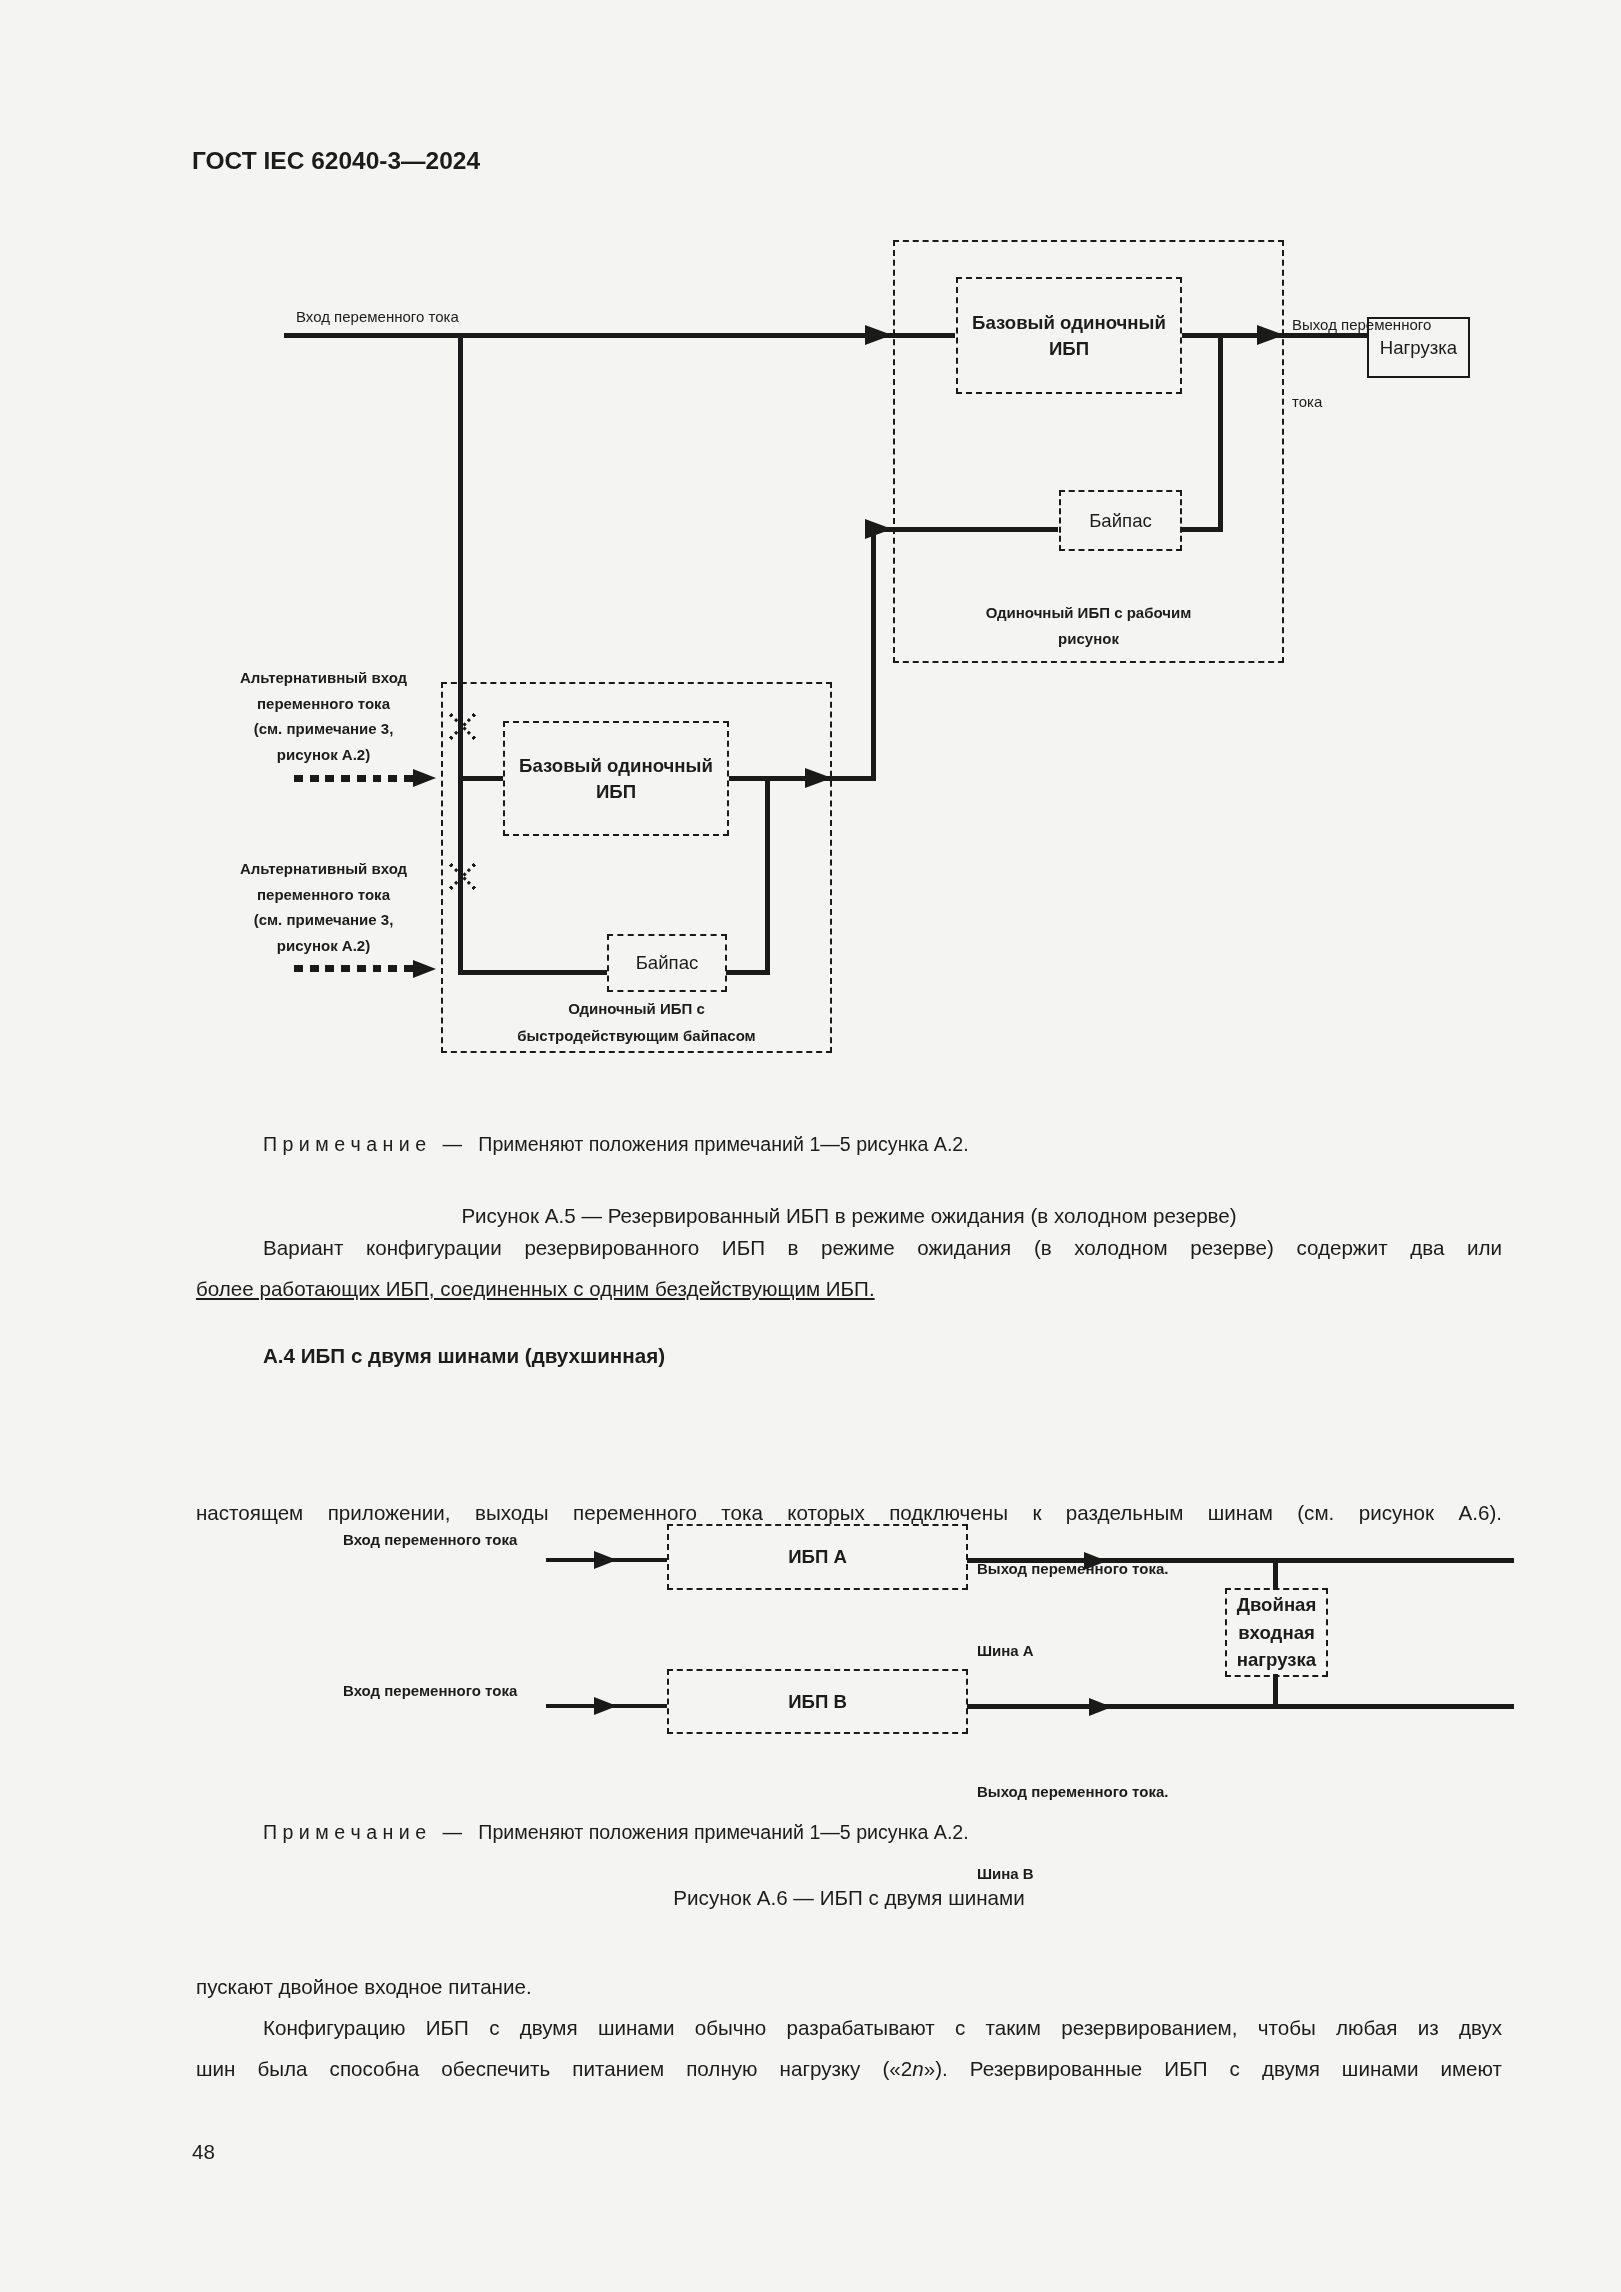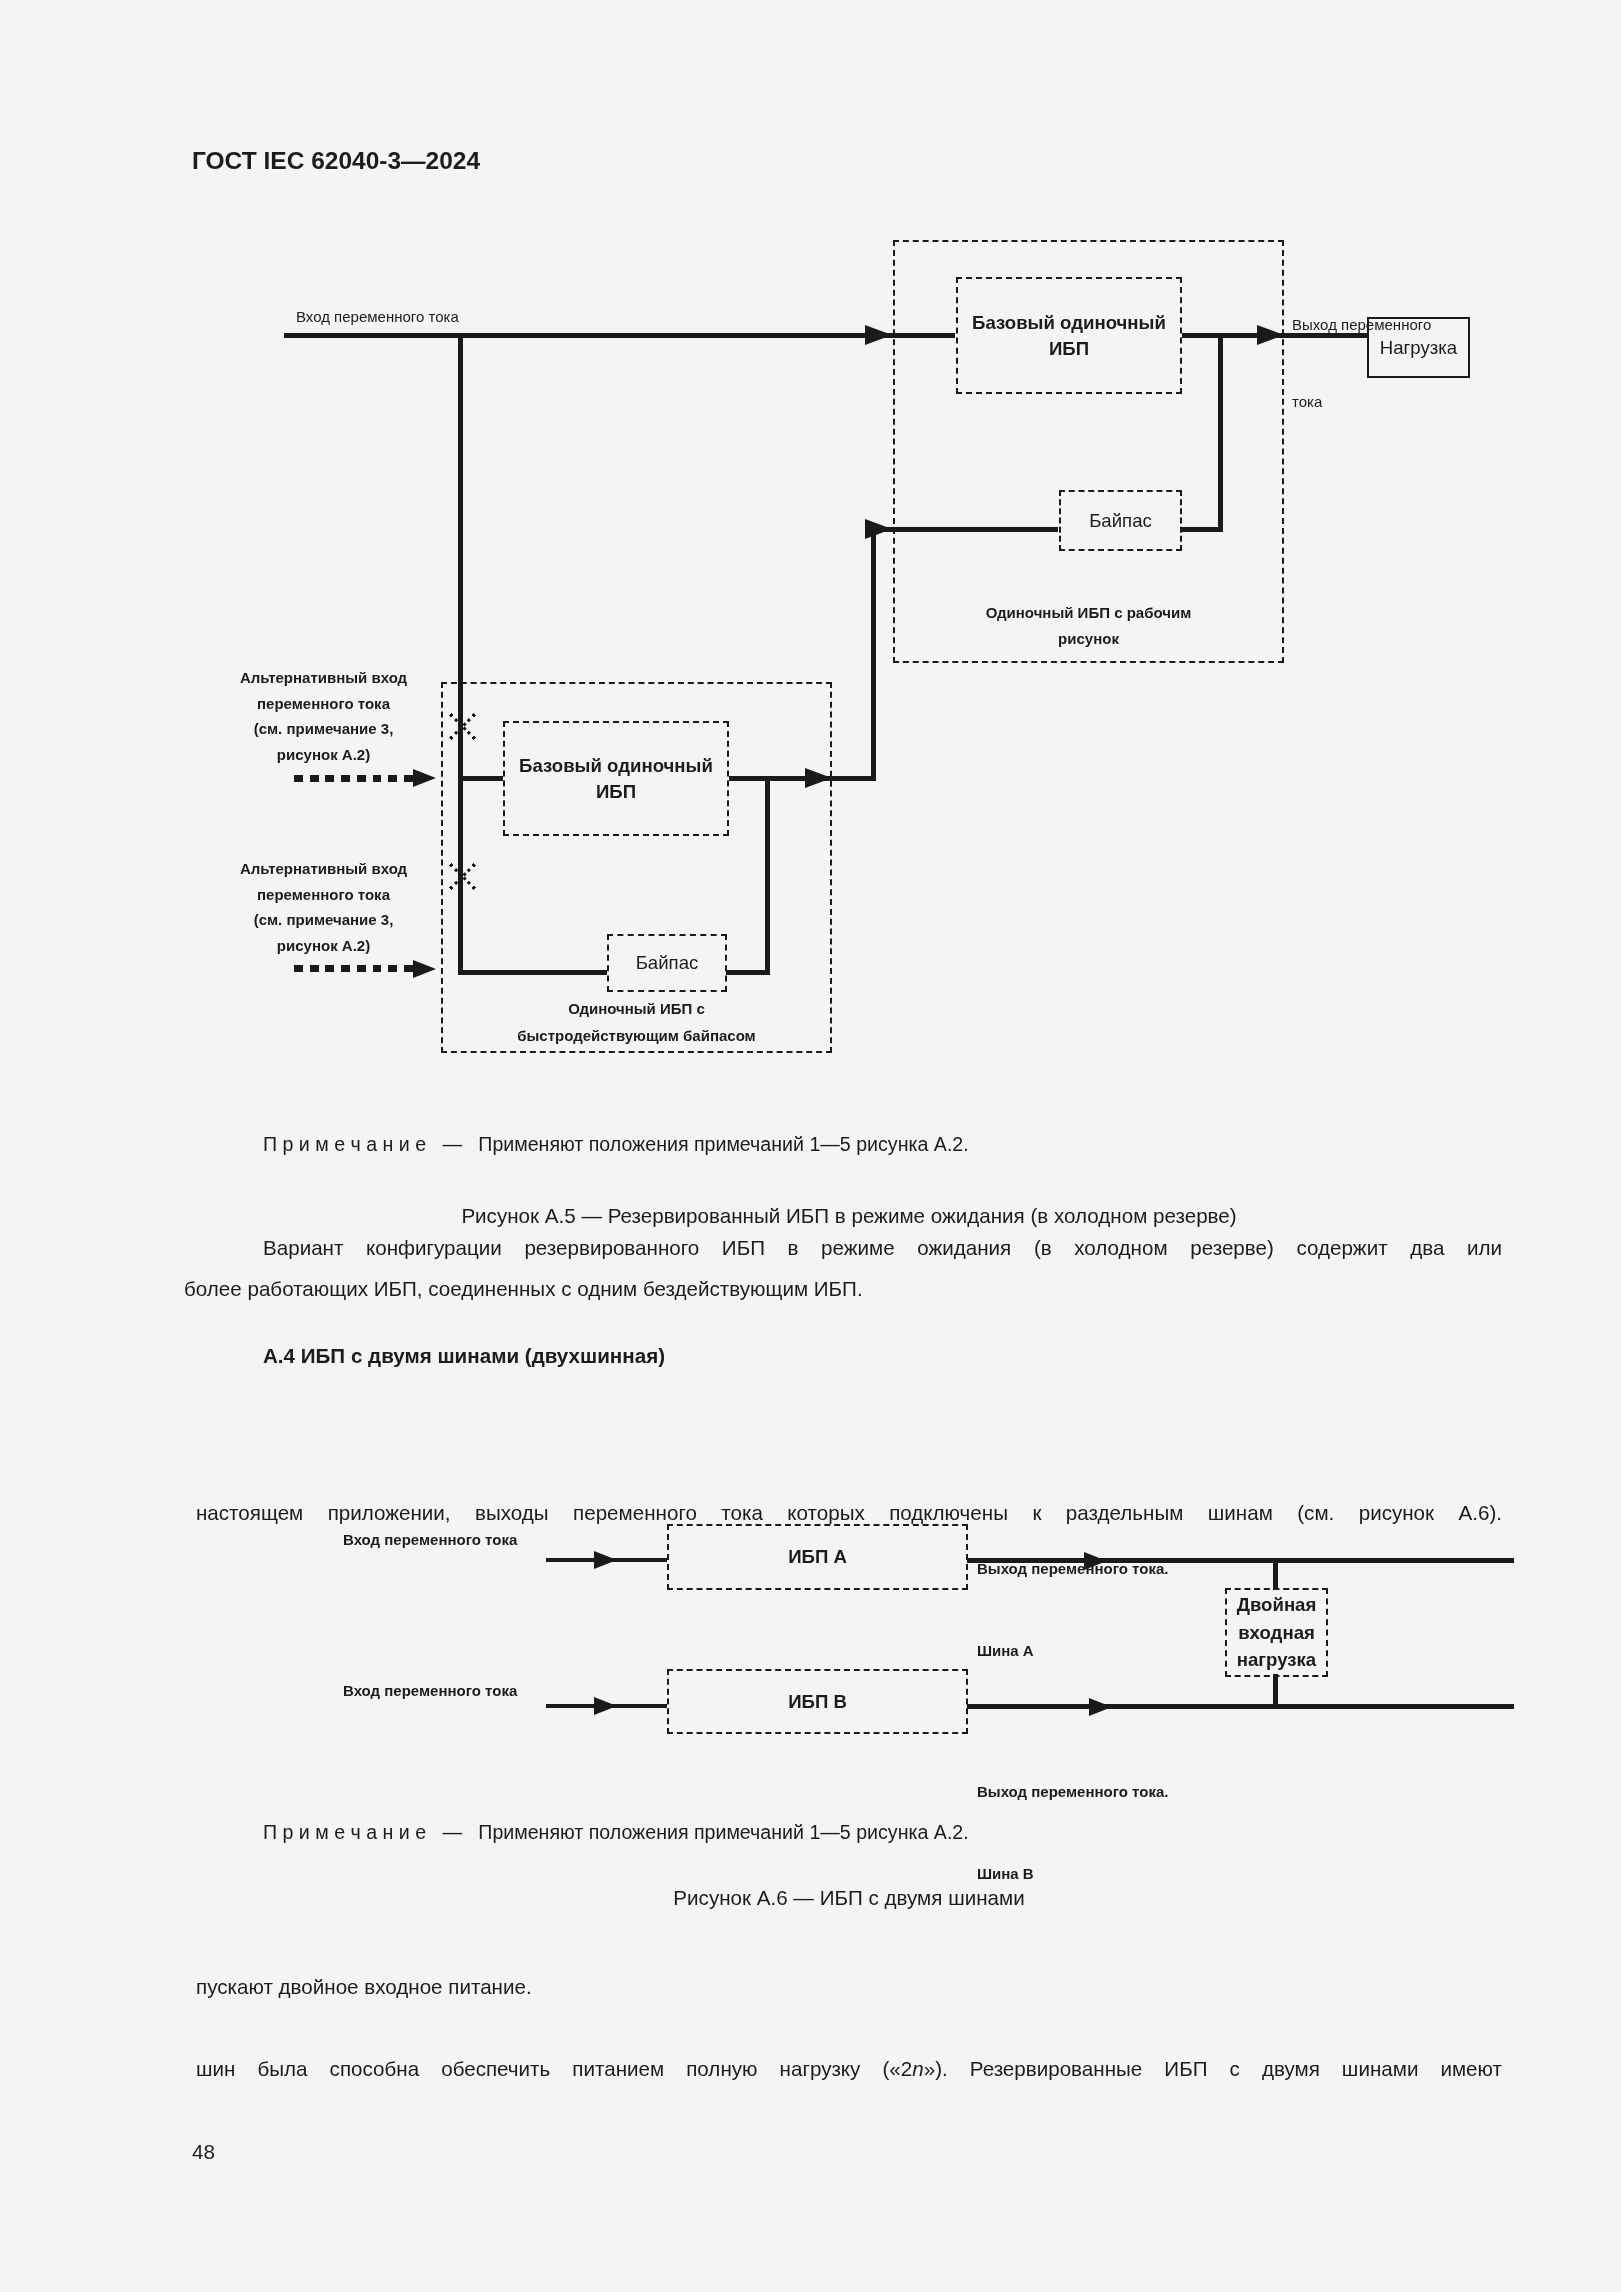--- a/index.html
+++ b/index.html
@@ -127,21 +127,21 @@
     <div class="dotline" style="left:294px;top:965px;width:120px;"></div>
     <div class="arrow-r-sm" style="left:413px;top:960px;"></div>
     <div class="dotdiag" style="left:445px;top:875px;transform:rotate(45deg);"></div>
     <div class="dotdiag" style="left:445px;top:875px;transform:rotate(-45deg);"></div>
 
     <div class="t" style="left:263px;top:1133px;font-size:19.6px;">П р и м е ч а н и е   —   Применяют положения примечаний 1—5 рисунка А.2.</div>
     <div class="t center" style="left:196px;top:1204px;width:1306px;font-size:20.6px;">Рисунок А.5 — Резервированный ИБП в режиме ожидания (в холодном резерве)</div>
   </div>
 
   <div class="jline" style="left:263px;top:1233px;width:1239px;">Вариант конфигурации резервированного ИБП в режиме ожидания (в холодном резерве) содержит два или</div>
-  <div class="t body-line" style="left:184px;top:1274px;">более работающих ИБП, соединенных с одним бездействующим ИБП.</div>
+  <div class="t body-line" style="left:196px;top:1274px;text-decoration:underline;">более работающих ИБП, соединенных с одним бездействующим ИБП.</div>
 
   <div class="t body-line bold" style="left:263px;top:1341px;">А.4 ИБП с двумя шинами (двухшинная)</div>
 
   <div class="jline" style="left:196px;top:1498px;width:1306px;">настоящем приложении, выходы переменного тока которых подключены к раздельным шинам (см. рисунок А.6).</div>
 
   <div>
 
     <div class="t bold dlabel" style="left:343px;top:1527px;">Вход переменного тока</div>
     <div class="hline4" style="left:546px;top:1558px;width:121px;"></div>
     <div class="arrow-r-sm" style="left:594px;top:1551px;"></div>
@@ -177,20 +177,21 @@
     <div class="t bold dlabel" style="left:977px;top:1723px;line-height:27.4px;">
       <div>Выход переменного тока.</div>
       <div>Шина В</div>
     </div>
 
     <div class="t" style="left:263px;top:1821px;font-size:19.6px;">П р и м е ч а н и е   —   Применяют положения примечаний 1—5 рисунка А.2.</div>
     <div class="t center" style="left:196px;top:1886px;width:1306px;font-size:20.6px;">Рисунок А.6 — ИБП с двумя шинами</div>
   </div>
 
   <div class="t body-line" style="left:196px;top:1972px;">пускают двойное входное питание.</div>
+  <div class="jline" style="left:263px;top:2013px;width:1239px;">Конфигурацию ИБП с двумя шинами обычно разрабатывают с таким резервированием, чтобы любая из двух</div>
   <div class="jline" style="left:196px;top:2054px;width:1306px;">
     <span>шин была способна обеспечить питанием полную нагрузку («2</span><i>n</i><span>»). Резервированные ИБП с двумя шинами имеют</span>
   </div>
 
   <div class="t body-line" style="left:192px;top:2137px;">48</div>
 
 </div>
 
 
 </body></html>

